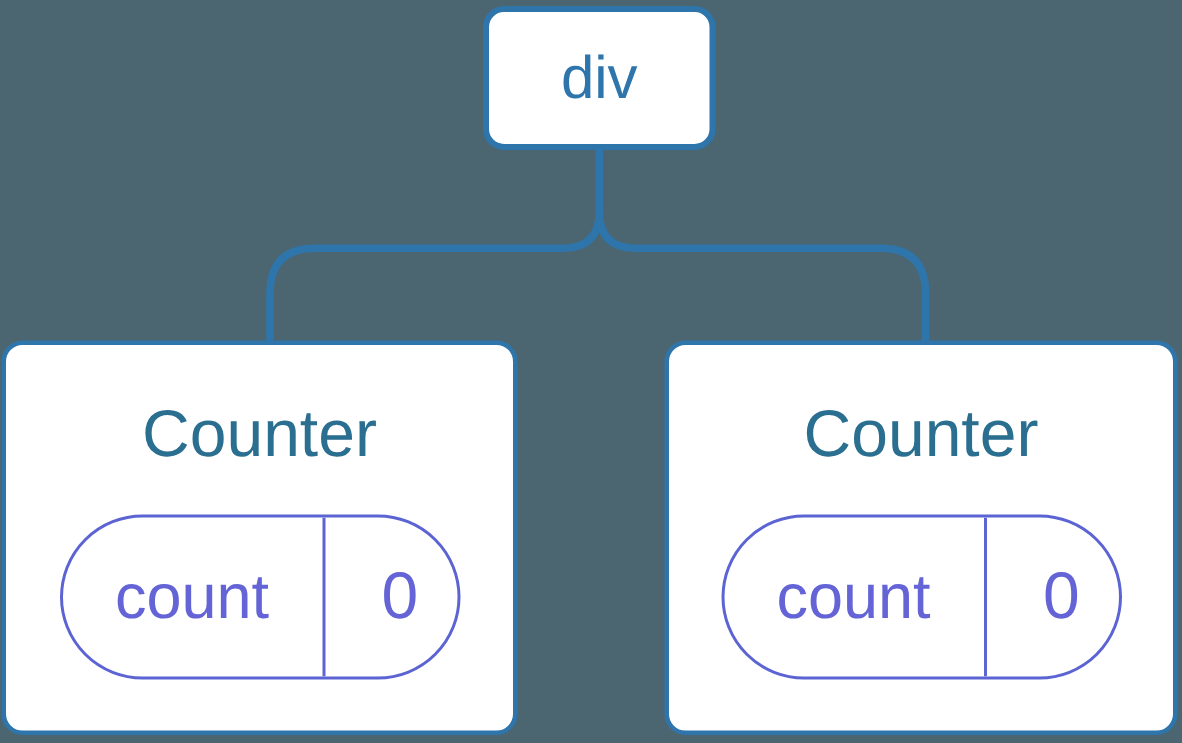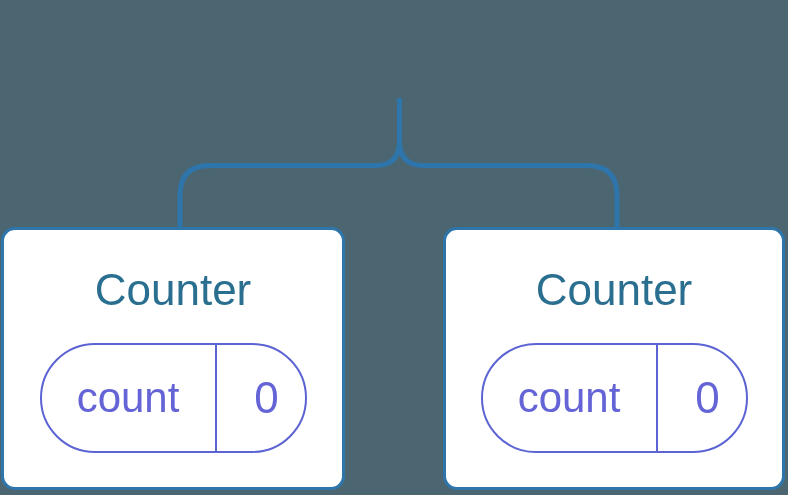--- a/index.html
+++ b/index.html
@@ -103,20 +103,23 @@
 </head>
 <body>
 
 <div class="stage">
 
   <svg class="connector" viewBox="0 0 788 495" aria-hidden="true">
     <path d="M399.5 98 V141 Q399.5 165.5 375.5 165.5 H210 Q180 165.5 180 195.5 V229"></path>
     <path d="M399.5 98 V141 Q399.5 165.5 423.5 165.5 H587 Q617 165.5 617 195.5 V229"></path>
   </svg>
 
+  <div class="root-node">
+    <span class="root-label">div</span>
+  </div>
 
   <div class="card card-left">
     <div class="card-title">Counter</div>
     <div class="pill">
       <span class="pill-key">count</span>
       <span class="pill-value">0</span>
     </div>
   </div>
 
   <div class="card card-right">

